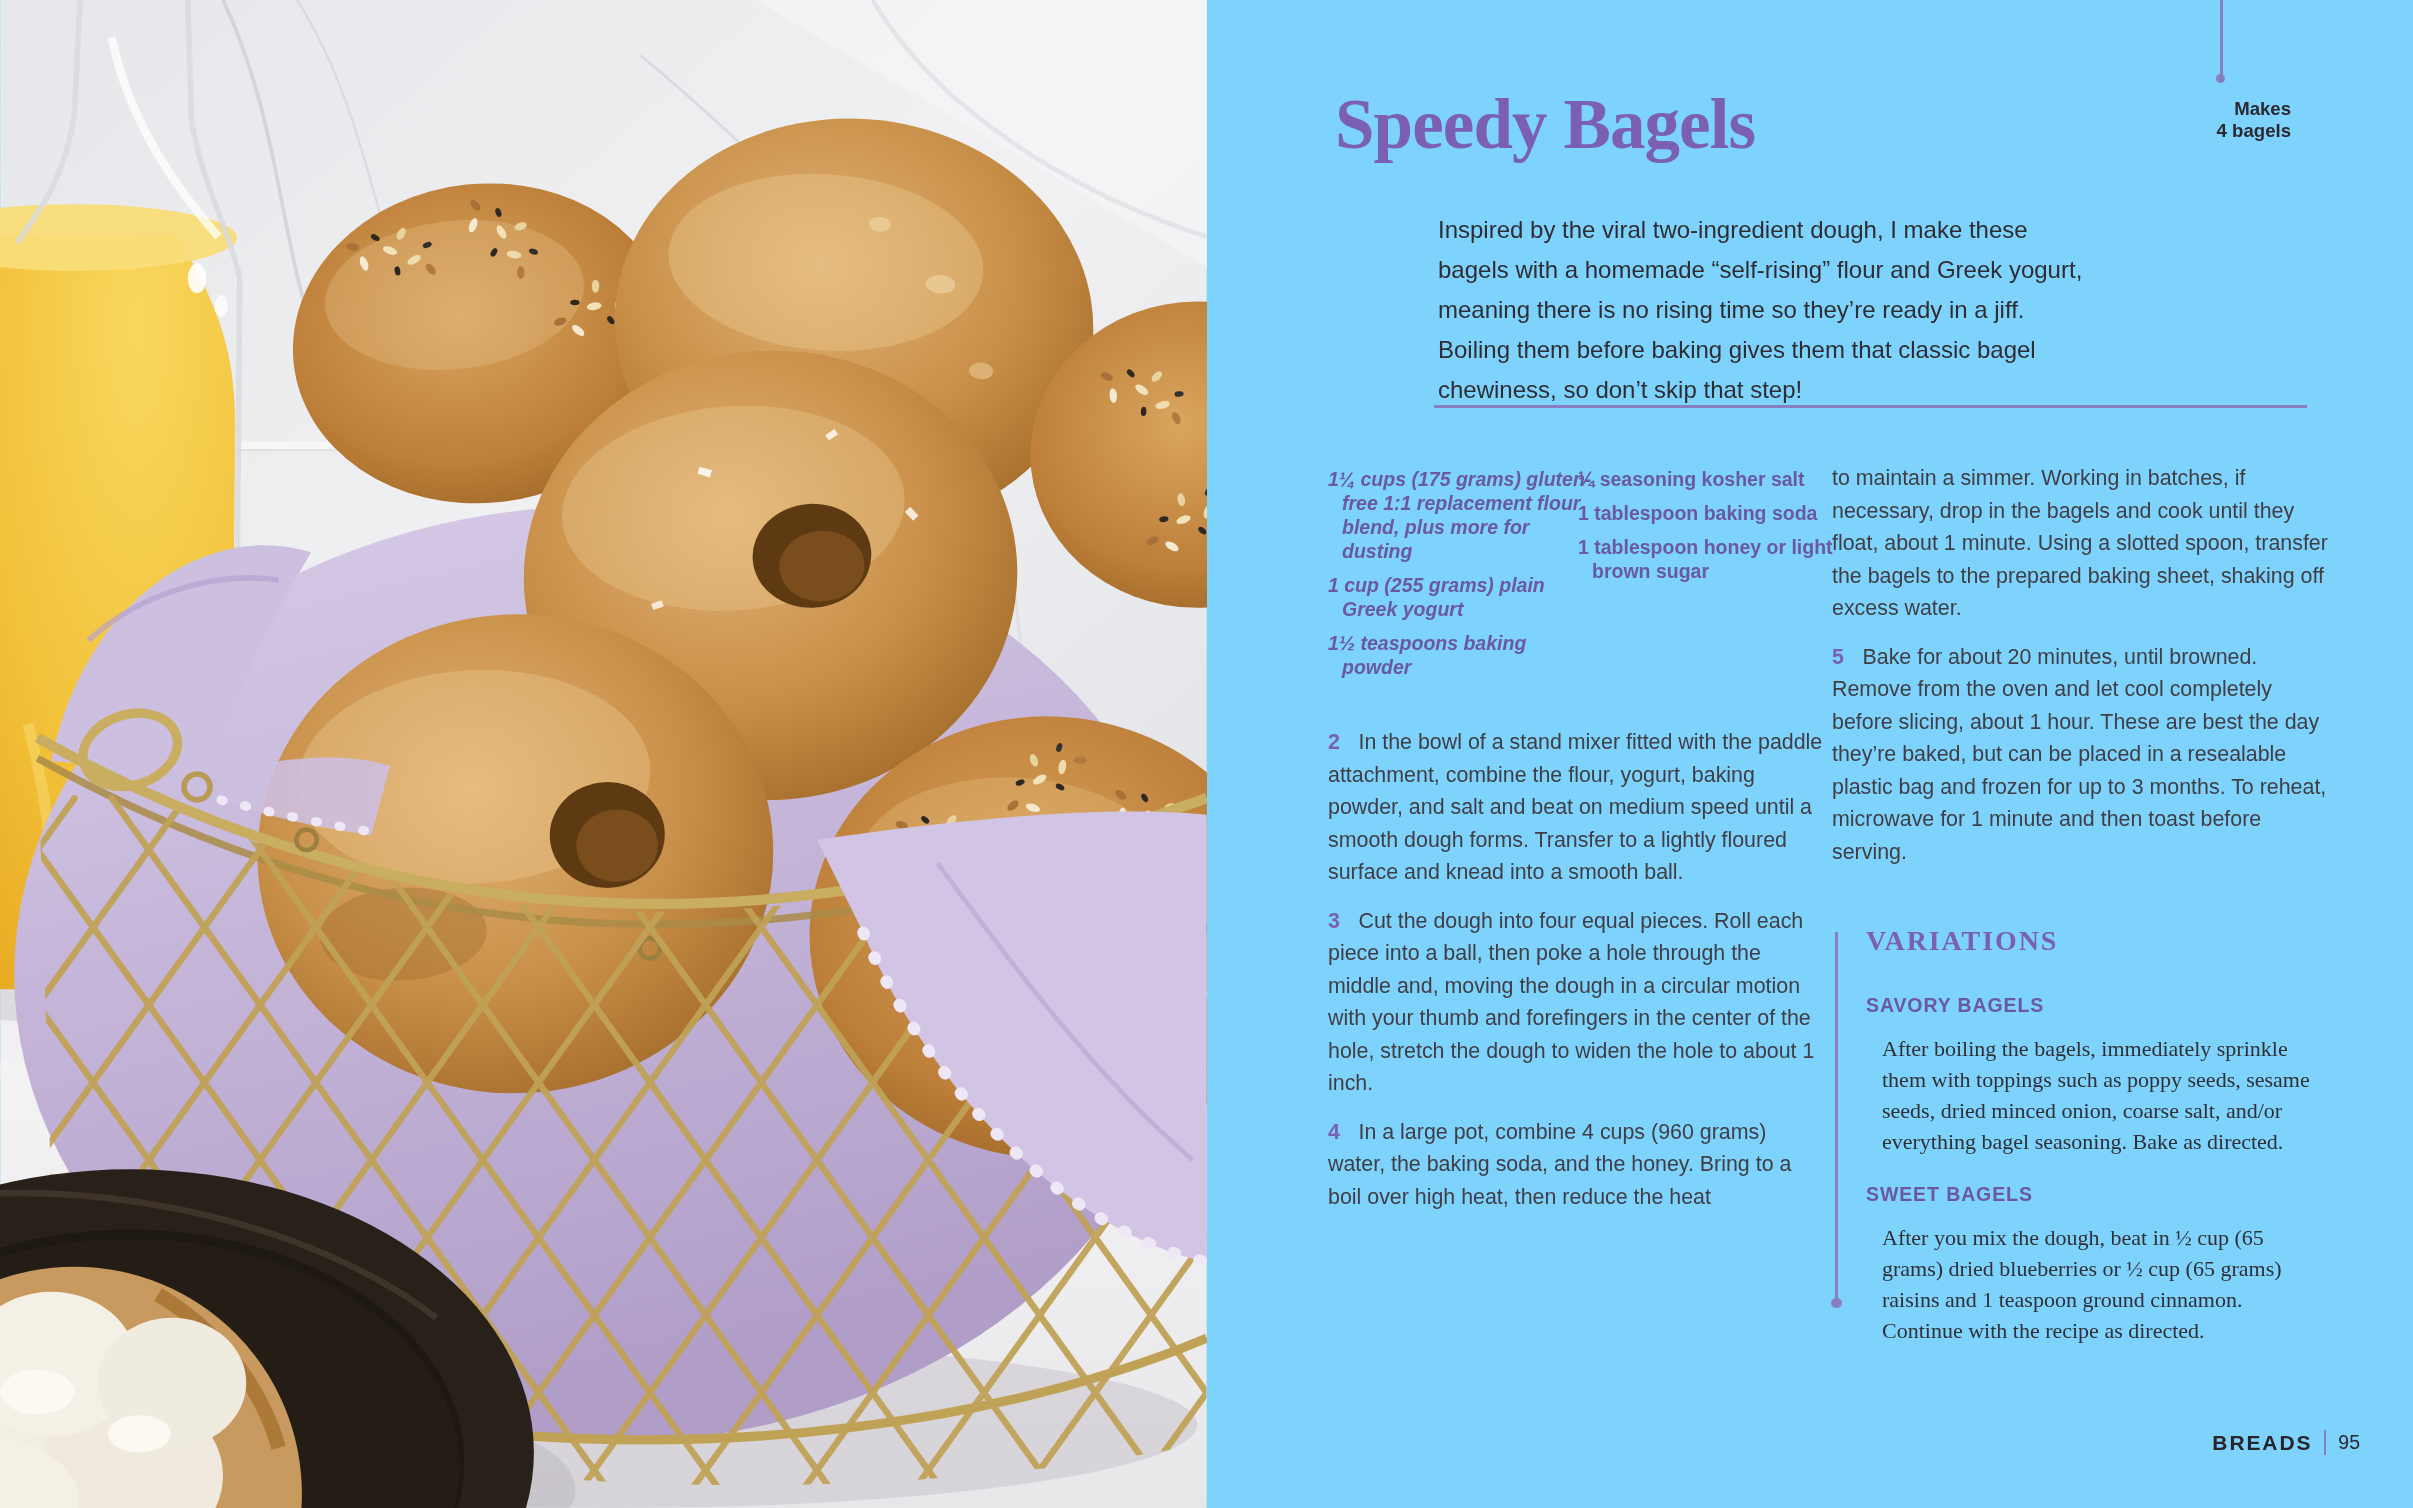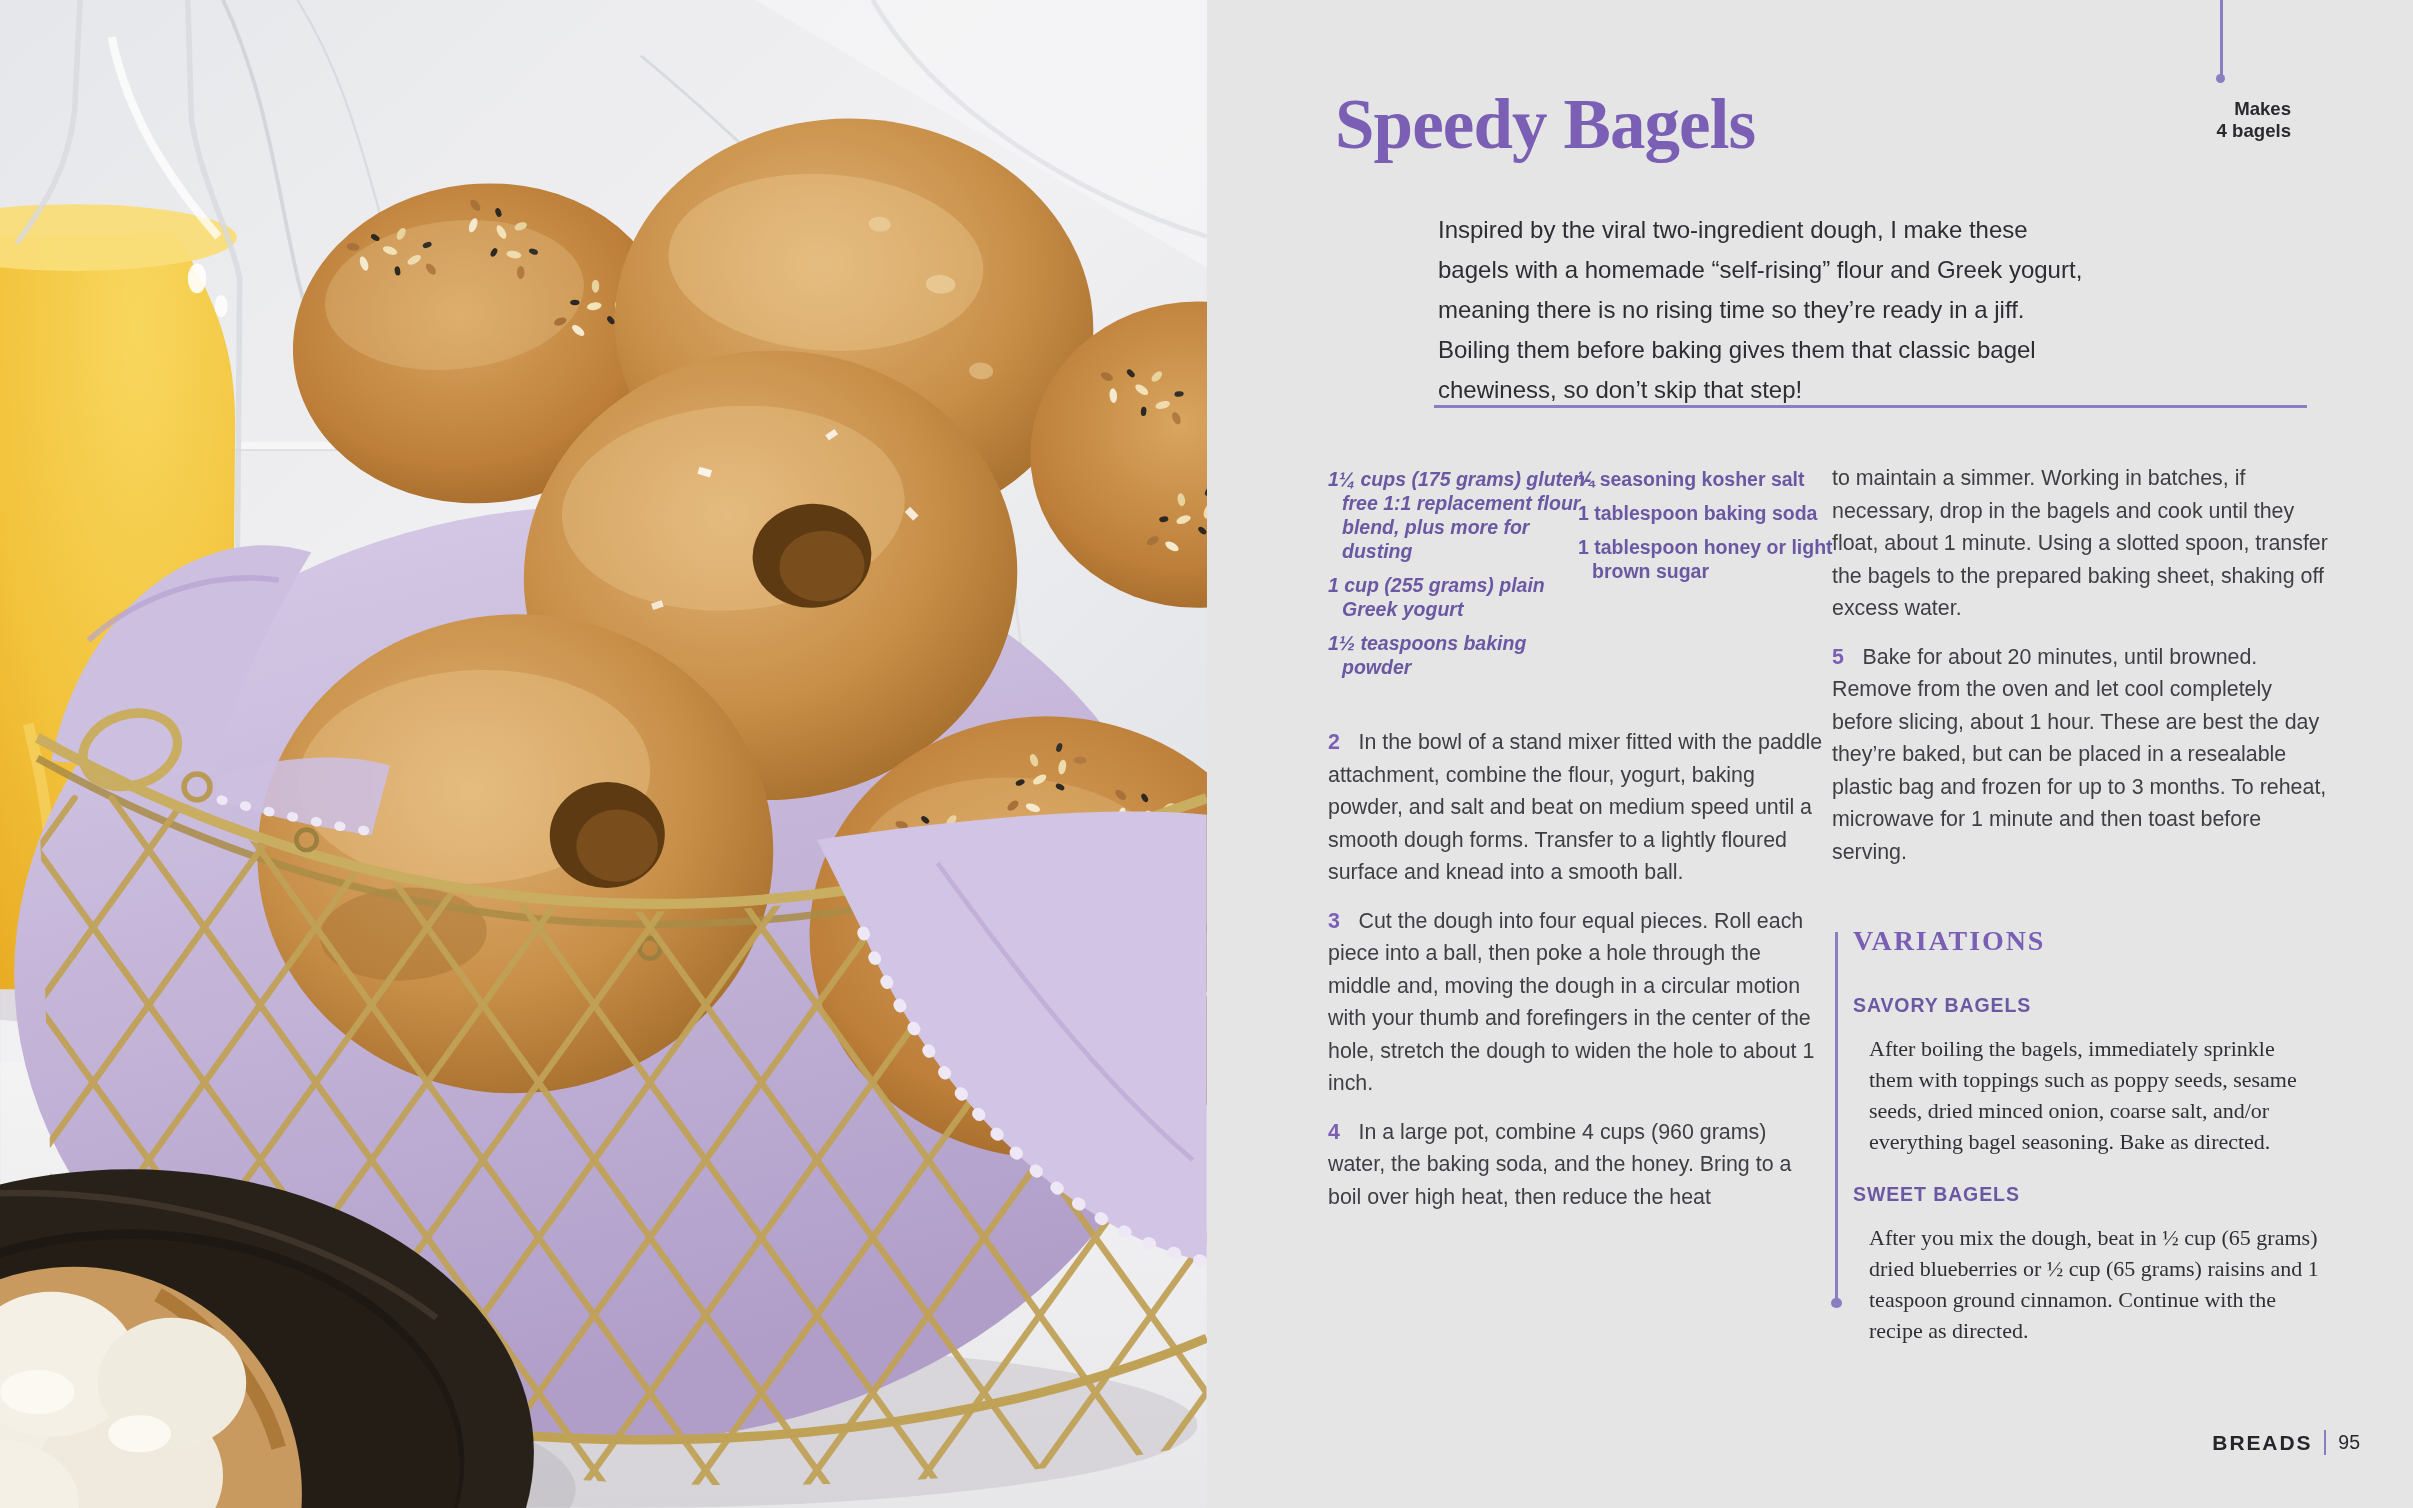--- a/index.html
+++ b/index.html
@@ -1,16 +1,16 @@
 <!DOCTYPE html>
 <html style="font-size:15px"><head>
 <meta charset="utf-8">
 <style>
   html,body { margin:0; padding:0; background:#ffffff; }
-  .page { position:relative; width:2413px; height:1508px; background:#e5e5e5; overflow:hidden;
+  .page { position:relative; width:2413px; height:1508px; background:#7dd3fc; overflow:hidden;
           font-family:"Liberation Sans", sans-serif; }
   .photo { position:absolute; left:0; top:0; width:1207px; height:1508px; display:block; }
   .right { position:absolute; left:1207px; top:0; width:1207px; height:1508px; }
 
   .title { position:absolute; left:128px; top:89px; margin:0; width:835px;
            font-family:"Liberation Serif", serif; font-weight:bold; font-size:71px;
            letter-spacing:-0.9px; color:#7a5fb5; line-height:1; }
 
   .makes-line { position:absolute; left:1013px; top:0; width:2.8px; height:76px; background:#8a7ec0; }
   .makes-dot  { position:absolute; left:1009px; top:74px; width:9.3px; height:9.3px; border-radius:50%; background:#8a7ec0; }
@@ -28,21 +28,21 @@
   .ing { margin:0 0 10.2px 0; padding-left:14px; text-indent:-14px; }
 
   .steps-col { position:absolute; left:121px; top:726px; width:499px; }
   .cont-col  { position:absolute; left:625px; top:462px; width:506px; }
   .step { margin:0 0 16px 0; font-size:21.4px; line-height:32.5px; color:#403d45; }
   .step .num { color:#7a5fb5; font-weight:bold; margin-right:18.6px; }
 
   .variations { position:absolute; left:628px; top:925px; width:501px; }
   .var-line { position:absolute; left:0; top:7.4px; width:2.8px; height:369px; background:#8a7ec0; }
   .var-dot  { position:absolute; left:-3.7px; top:373px; width:10.2px; height:10.2px; border-radius:50%; background:#8a7ec0; }
-  .var-inner { padding-left:18px; }
+  .var-inner { padding-left:31px; }
   .var-title { margin:0 0 37px 0; font-family:"Liberation Serif", serif; font-weight:bold;
                font-size:28px; letter-spacing:1.9px; color:#7a5fb5; }
   .var-sub { margin:26px 0 7.4px 0; font-size:19.5px; letter-spacing:0.9px; color:#6a58a3; }
   .var-sub:first-of-type { margin-top:0; }
   .var-body { margin:16px; font-family:"Liberation Serif", serif; font-size:22px; line-height:31px; color:#312f36; }
 
   .footer { position:absolute; right:54px; top:1430px; display:flex; align-items:center; gap:12px; }
   .crumb { font-size:21px; font-weight:bold; letter-spacing:1.9px; color:#27252b; }
   .fdiv  { width:1.9px; height:25px; background:#8a7ec0; }
   .pnum  { font-size:19.5px; color:#2a282e; }

